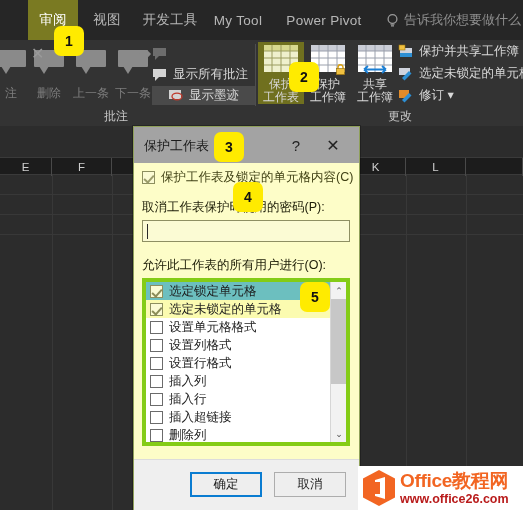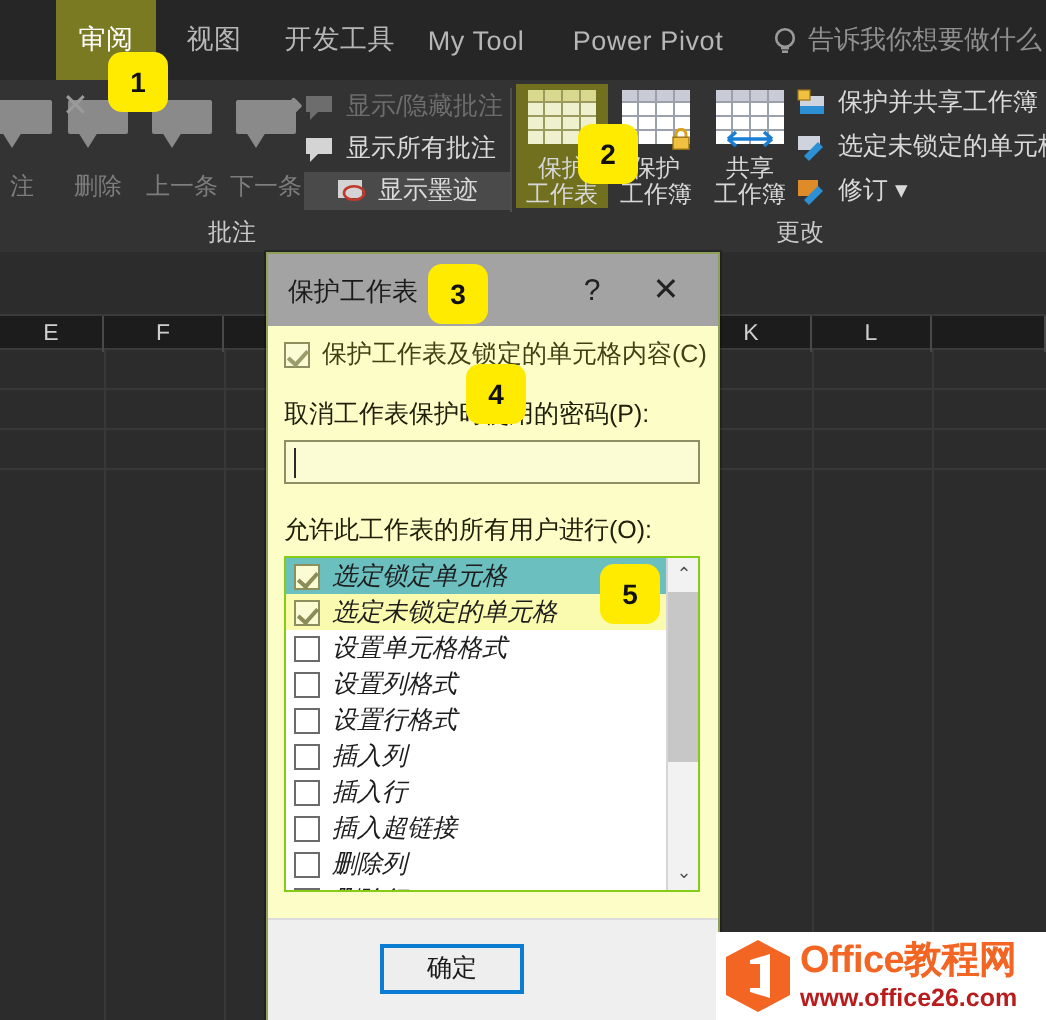--- a/index.html
+++ b/index.html
@@ -231,23 +231,22 @@
   }
 
   .lbl-allow {
     position: absolute; left: 8px; top: 94px;
     font-size: 12.5px; color: #20200a; white-space: nowrap;
   }
   .listbox {
     position: absolute; left: 8px; top: 115px;
     width: 208px; height: 168px;
     background: #ffffff;
-    border: 1px solid #84cc16;
+    border: 4px solid #84cc16;
     overflow: hidden;
-    font-style: italic;
   }
   .lb-item {
     position: relative;
     height: 18px;
     display: flex; align-items: center; gap: 6px;
     padding-left: 4px;
     font-size: 12.5px; color: #1d1d1d;
     white-space: nowrap;
   }
   .lb-item.sel-blue { background: #6cbfbf; }
@@ -374,21 +373,20 @@
       <span class="cap">下一条</span>
     </div>
 
     <div class="smallcmd dim" style="left:152px;top:4px">
       <span class="sicon">
         <svg width="16" height="15" viewBox="0 0 16 15">
           <rect x="1" y="2" width="13" height="8" fill="#6d6d6d"></rect>
           <polygon points="3,10 3,14 7,10" fill="#6d6d6d"></polygon>
         </svg>
       </span>
-      <span>显示/隐藏批注</span>
     </div>
     <div class="smallcmd lit" style="left:152px;top:25px">
       <span class="sicon">
         <svg width="16" height="15" viewBox="0 0 16 15">
           <rect x="1" y="2" width="13" height="8" fill="#d4d4d4"></rect>
           <polygon points="3,10 3,14 7,10" fill="#d4d4d4"></polygon>
         </svg>
       </span>
       <span>显示所有批注</span>
     </div>
@@ -589,20 +587,21 @@
 
         <div class="sbar">
           <div class="sarrow up">⌃</div>
           <div class="sthumb"></div>
           <div class="sarrow down">⌄</div>
         </div>
       </div>
 
       <div class="dlg-foot">
         <div class="btn primary ok">确定</div>
+        <div class="btn cancel">取消</div>
       </div>
     </div>
   </div>
 
   <div class="badge" style="left:54px;top:26px;width:30px;height:30px">1</div>
   <div class="badge" style="left:289px;top:62px;width:30px;height:30px">2</div>
   <div class="badge" style="left:214px;top:132px;width:30px;height:30px">3</div>
   <div class="badge" style="left:233px;top:182px;width:30px;height:30px">4</div>
   <div class="badge" style="left:300px;top:282px;width:30px;height:30px">5</div>
 

